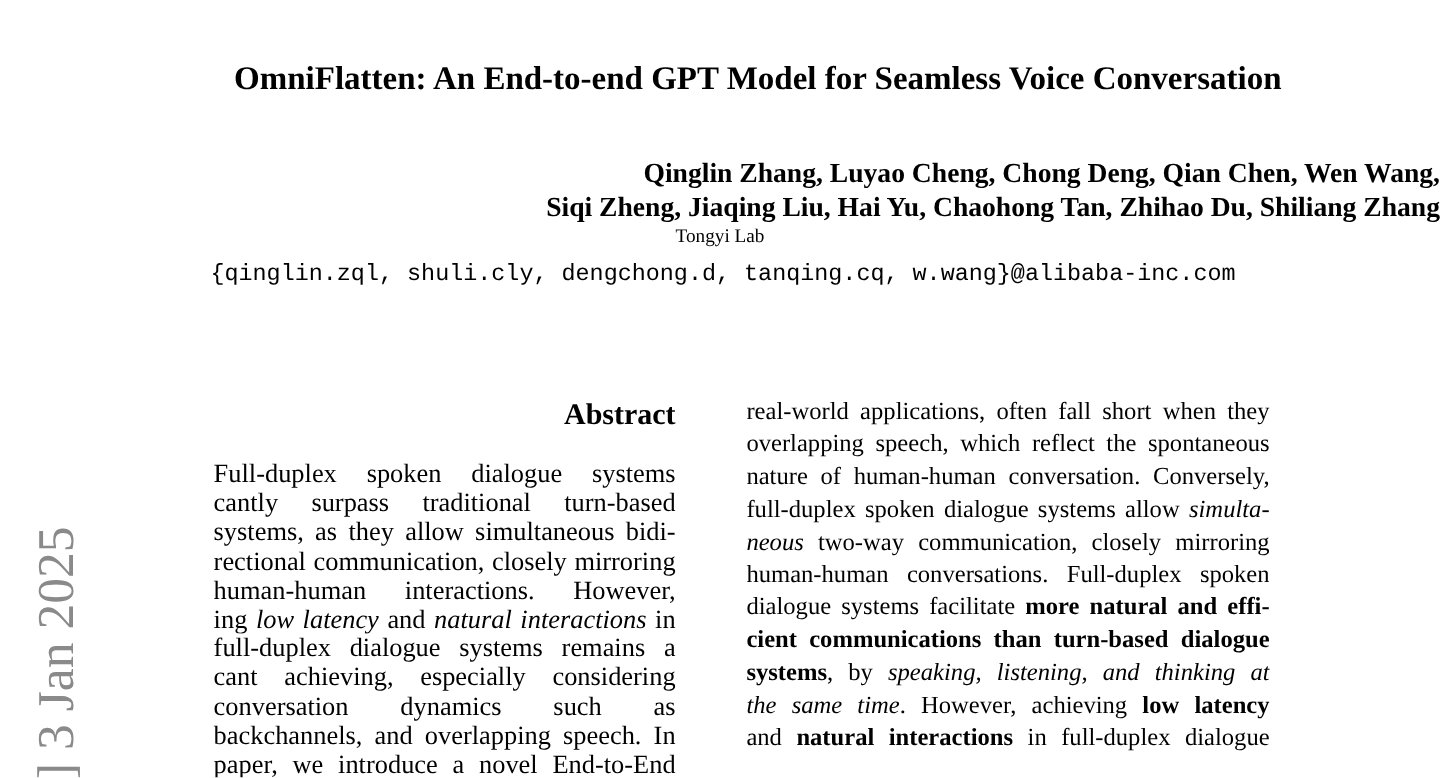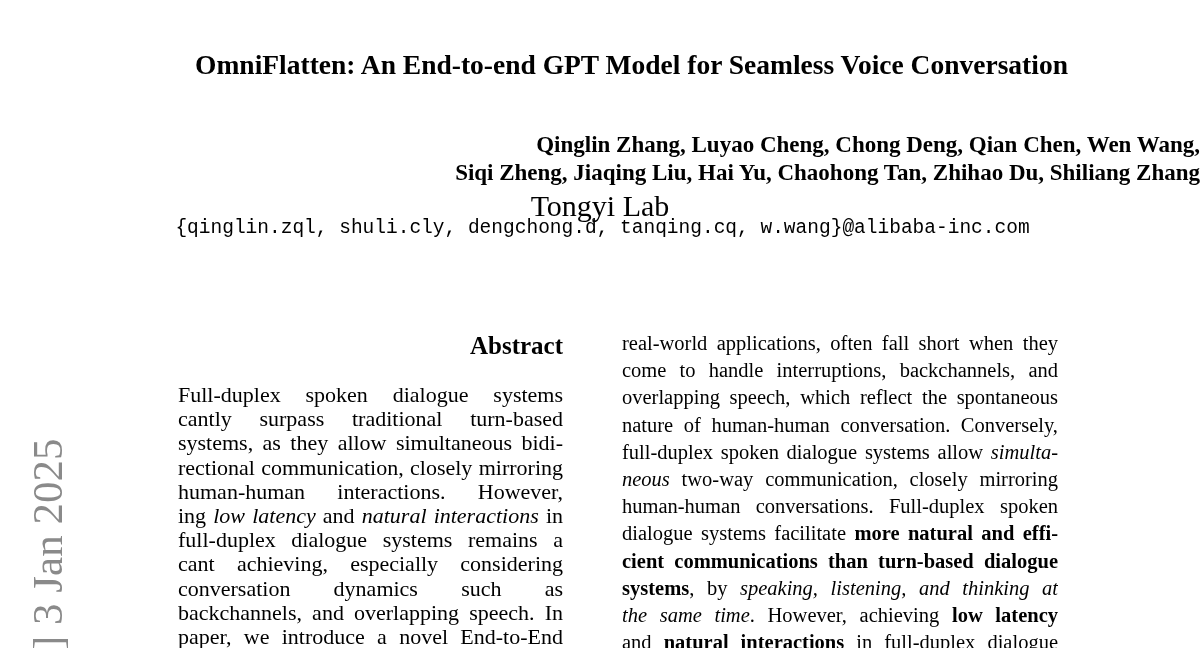--- a/index.html
+++ b/index.html
@@ -18,21 +18,21 @@
   .title {
     position:absolute; left:0; top:49px; width:1185px;
     text-align:center; font-size:27.5px; font-weight:bold;margin-left:39px;
   }
   .authors {
     position:absolute; left:0; top:131px; width:1200px;
     text-align:right; font-size:23px; font-weight:bold; line-height:27.5px;
   }
   .affil {
     position:absolute; left:0; top:189px; width:1200px;
-    text-align:center; font-size:30px;
+    text-align:center; font-size:16px;
   }
   .emails {
     position:absolute; left:0; top:217px; width:1205px;
     text-align:center; font-size:19.5px;
     font-family:"Liberation Mono", monospace;
   }
   .abs-head {
     position:absolute; left:178px; top:332px; width:385px;
     text-align:right; font-size:25px; font-weight:bold;
   }
@@ -81,21 +81,20 @@
       <div class="jline"><span>ing </span><span class="i">low latency</span><span> and </span><span class="i">natural interactions</span><span> in</span></div>
       <div class="jline"><span>full-duplex dialogue systems remains a signifi-</span></div>
       <div class="jline"><span>cant achieving, especially considering human</span></div>
       <div class="jline"><span>conversation dynamics such as interruptions,</span></div>
       <div class="jline"><span>backchannels, and overlapping speech. In this</span></div>
       <div class="jline"><span>paper, we introduce a novel End-to-End GPT-</span></div>
     </div>
 
   <div class="intro-body">
       <div class="jline"><span>real-world applications, often fall short when they</span></div>
-      <div class="jline"><span>come to handle interruptions, backchannels, and</span></div>
       <div class="jline"><span>overlapping speech, which reflect the spontaneous</span></div>
       <div class="jline"><span>nature of human-human conversation. Conversely,</span></div>
       <div class="jline"><span>full-duplex spoken dialogue systems allow </span><span class="i">simulta-</span></div>
       <div class="jline"><span class="i">neous</span><span> two-way communication, closely mirroring</span></div>
       <div class="jline"><span>human-human conversations. Full-duplex spoken</span></div>
       <div class="jline"><span>dialogue systems facilitate </span><span class="b">more natural and effi-</span></div>
       <div class="jline"><span class="b">cient communications than turn-based dialogue</span></div>
       <div class="jline"><span class="b">systems</span><span>, by </span><span class="i">speaking, listening, and thinking at</span></div>
       <div class="jline"><span class="i">the same time</span><span>. However, achieving </span><span class="b">low latency</span></div>
       <div class="jline"><span>and </span><span class="b">natural interactions</span><span> in full-duplex dialogue</span></div>

